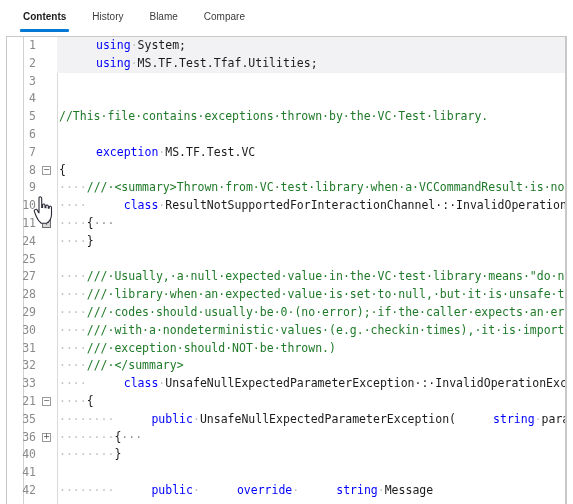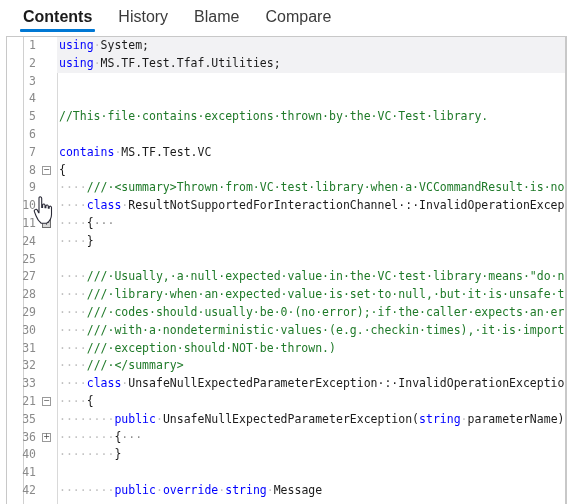--- a/index.html
+++ b/index.html
@@ -29,21 +29,21 @@
     height: 36px;
     display: flex;
     align-items: flex-start;
     padding: 0 0 0 10px;
     background: #ffffff;
     box-sizing: border-box;
   }
   .tab {
     position: relative;
     padding: 6px 13px 0 13px;
-    font-size: 16px;
+    font-size: 10px;
     color: #3b3b3b;
     line-height: 22px;
     height: 34px;
     box-sizing: border-box;
     cursor: pointer;
     white-space: nowrap;
   }
   .tab.active {
     font-weight: bold;
     color: #1b1b1b;
@@ -148,21 +148,21 @@
     left: 50px;
     top: 0;
     bottom: 0;
     width: 1px;
     background: #d9d9d9;
     pointer-events: none;
     z-index: 0;
   }
 
   
-  .kw  { color: #0000ff; }
+  .kw  { color: #0000ff; margin-left: 37px; }
   .cm  { color: #1f7a29; }
   .pl  { color: #1b1b1b; }
   .ws  { color: #c0c0c0; }
   .fx  { color: #8f8f8f; }
 
   
   .right-edge {
     position: absolute;
     right: 0;
     top: 0;
@@ -208,21 +208,21 @@
     <div class="code-area">
       <div class="gutter-sep"></div>
       <div class="guide"></div>
       <div id="rows">
           <div class="row changed"><div class="lineno">1</div><div class="fold"></div><div class="code"><span class="kw">using</span><span class="ws">·</span><span class="pl">System;</span></div></div>
           <div class="row changed"><div class="lineno">2</div><div class="fold"></div><div class="code"><span class="kw">using</span><span class="ws">·</span><span class="pl">MS.TF.Test.Tfaf.Utilities;</span></div></div>
           <div class="row"><div class="lineno">3</div><div class="fold"></div><div class="code"></div></div>
           <div class="row"><div class="lineno">4</div><div class="fold"></div><div class="code"></div></div>
           <div class="row"><div class="lineno">5</div><div class="fold"></div><div class="code"><span class="cm">//This·file·contains·exceptions·thrown·by·the·VC·Test·library.</span></div></div>
           <div class="row"><div class="lineno">6</div><div class="fold"></div><div class="code"></div></div>
-          <div class="row"><div class="lineno">7</div><div class="fold"></div><div class="code"><span class="kw">contains</span><span class="ws">·</span><span class="pl">MS.TF.Test.VC</span></div></div>
+          <div class="row"><div class="lineno">7</div><div class="fold"></div><div class="code"><span class="kw">exception</span><span class="ws">·</span><span class="pl">MS.TF.Test.VC</span></div></div>
           <div class="row"><div class="lineno">8</div><div class="fold"><div class="foldbox"><span class="glyph">−</span></div></div><div class="code"><span class="pl">{</span></div></div>
           <div class="row"><div class="lineno">9</div><div class="fold"></div><div class="code"><span class="ws">····</span><span class="cm">///·&lt;summary&gt;Thrown·from·VC·test·library·when·a·VCCommandResult·is·not·sup</span></div></div>
           <div class="row"><div class="lineno">10</div><div class="fold"></div><div class="code"><span class="ws">····</span><span class="kw">class</span><span class="ws">·</span><span class="pl">ResultNotSupportedForInteractionChannel·:·InvalidOperationException</span></div></div>
           <div class="row"><div class="lineno">11</div><div class="fold"><div class="foldbox hover"><span class="glyph">+</span></div></div><div class="code"><span class="ws">····</span><span class="pl">{</span><span class="fx">···</span></div></div>
           <div class="row"><div class="lineno">24</div><div class="fold"></div><div class="code"><span class="ws">····</span><span class="pl">}</span></div></div>
           <div class="row"><div class="lineno">25</div><div class="fold"></div><div class="code"></div></div>
           <div class="row"><div class="lineno">27</div><div class="fold"></div><div class="code"><span class="ws">····</span><span class="cm">///·Usually,·a·null·expected·value·in·the·VC·test·library·means·"do·not·ve</span></div></div>
           <div class="row"><div class="lineno">28</div><div class="fold"></div><div class="code"><span class="ws">····</span><span class="cm">///·library·when·an·expected·value·is·set·to·null,·but·it·is·unsafe·to·exp</span></div></div>
           <div class="row"><div class="lineno">29</div><div class="fold"></div><div class="code"><span class="ws">····</span><span class="cm">///·codes·should·usually·be·0·(no·error);·if·the·caller·expects·an·error·i</span></div></div>
           <div class="row"><div class="lineno">30</div><div class="fold"></div><div class="code"><span class="ws">····</span><span class="cm">///·with·a·nondeterministic·values·(e.g.·checkin·times),·it·is·important·t</span></div></div>

